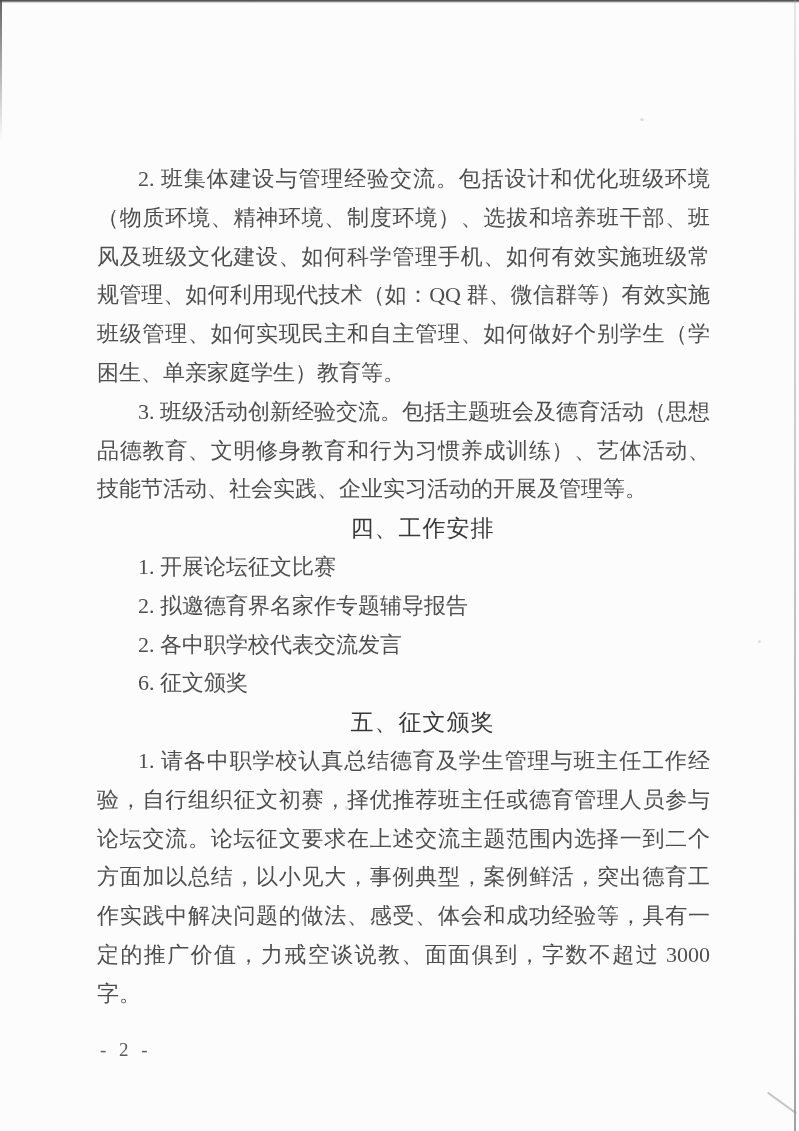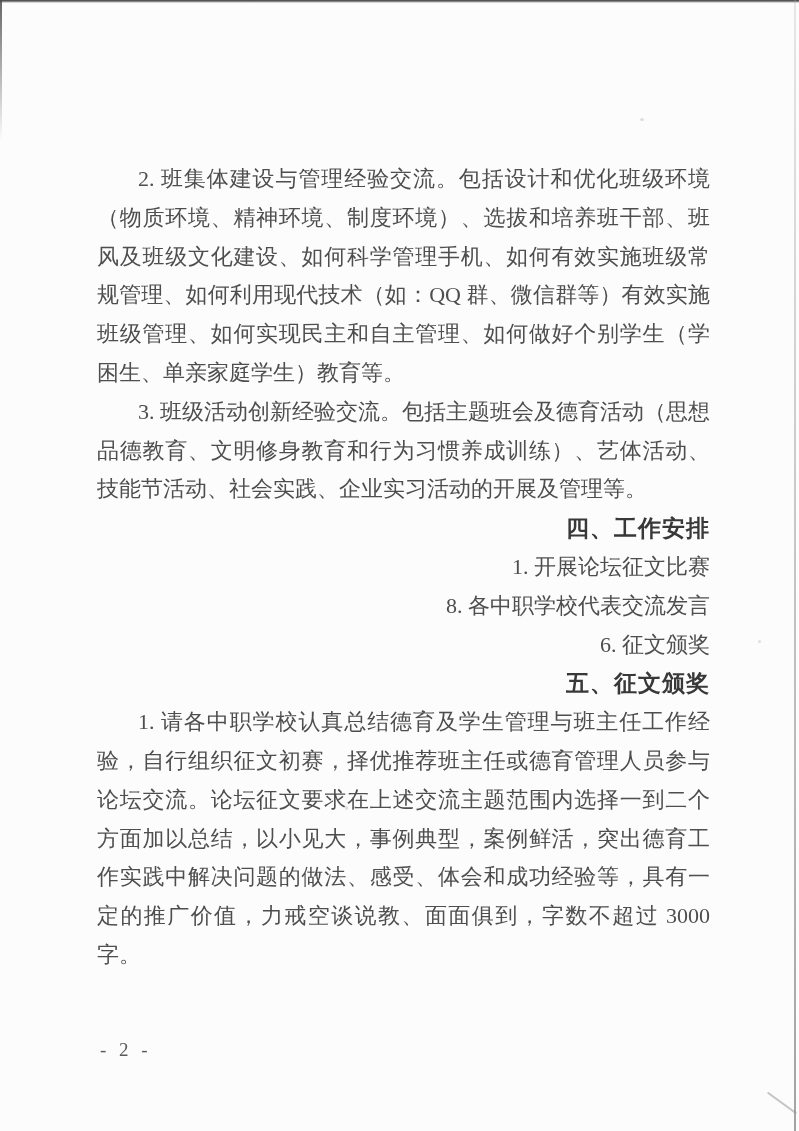--- a/index.html
+++ b/index.html
@@ -42,29 +42,29 @@
     position: absolute;
     left: 97px;
     top: 160px;
     width: 613px;
     color: #4e4e4e;
     font-size: 22px;
     line-height: 38.8px;
     text-align: justify;
   }
   .para { margin: 0; text-indent: 41px; }
-  .item { margin: 0 0 0 41px; text-align: right; }
+  .item { margin: 0 0 0 41px; text-align: left; }
   .heading {
     margin: 0 0 0 38px;
     font-family: "Liberation Sans", "DejaVu Sans", sans-serif;
-    font-weight: bold;
+    font-weight: normal;
     font-size: 23px;
     color: #383838;
     letter-spacing: 1px;
-    text-align: right;
+    text-align: center;
   }
   .page-number {
     position: absolute;
     left: 100px;
     top: 1036px;
     font-size: 19px;
     color: #5a5a5a;
     letter-spacing: 4px;
     line-height: 28px;
   }
@@ -82,21 +82,22 @@
   <div class="speck s2"></div>
   <div class="speck s3"></div>
   <div class="speck s4"></div>
   <div class="speck s5"></div>
 
   <div class="content">
     <p class="para">2. 班集体建设与管理经验交流。包括设计和优化班级环境（物质环境、精神环境、制度环境）、选拔和培养班干部、班风及班级文化建设、如何科学管理手机、如何有效实施班级常规管理、如何利用现代技术（如：QQ 群、微信群等）有效实施班级管理、如何实现民主和自主管理、如何做好个别学生（学困生、单亲家庭学生）教育等。</p>
     <p class="para">3. 班级活动创新经验交流。包括主题班会及德育活动（思想品德教育、文明修身教育和行为习惯养成训练）、艺体活动、技能节活动、社会实践、企业实习活动的开展及管理等。</p>
     <p class="heading">四、工作安排</p>
     <p class="item">1. 开展论坛征文比赛</p>
-    <p class="item">8. 各中职学校代表交流发言</p>
+    <p class="item">2. 拟邀德育界名家作专题辅导报告</p>
+    <p class="item">2. 各中职学校代表交流发言</p>
     <p class="item">6. 征文颁奖</p>
     <p class="heading">五、征文颁奖</p>
     <p class="para">1. 请各中职学校认真总结德育及学生管理与班主任工作经验，自行组织征文初赛，择优推荐班主任或德育管理人员参与论坛交流。论坛征文要求在上述交流主题范围内选择一到二个方面加以总结，以小见大，事例典型，案例鲜活，突出德育工作实践中解决问题的做法、感受、体会和成功经验等，具有一定的推广价值，力戒空谈说教、面面俱到，字数不超过 3000 字。</p>
   </div>
 
   <div class="page-number">- 2 -</div>
 
 </div>
 
 </body></html>

